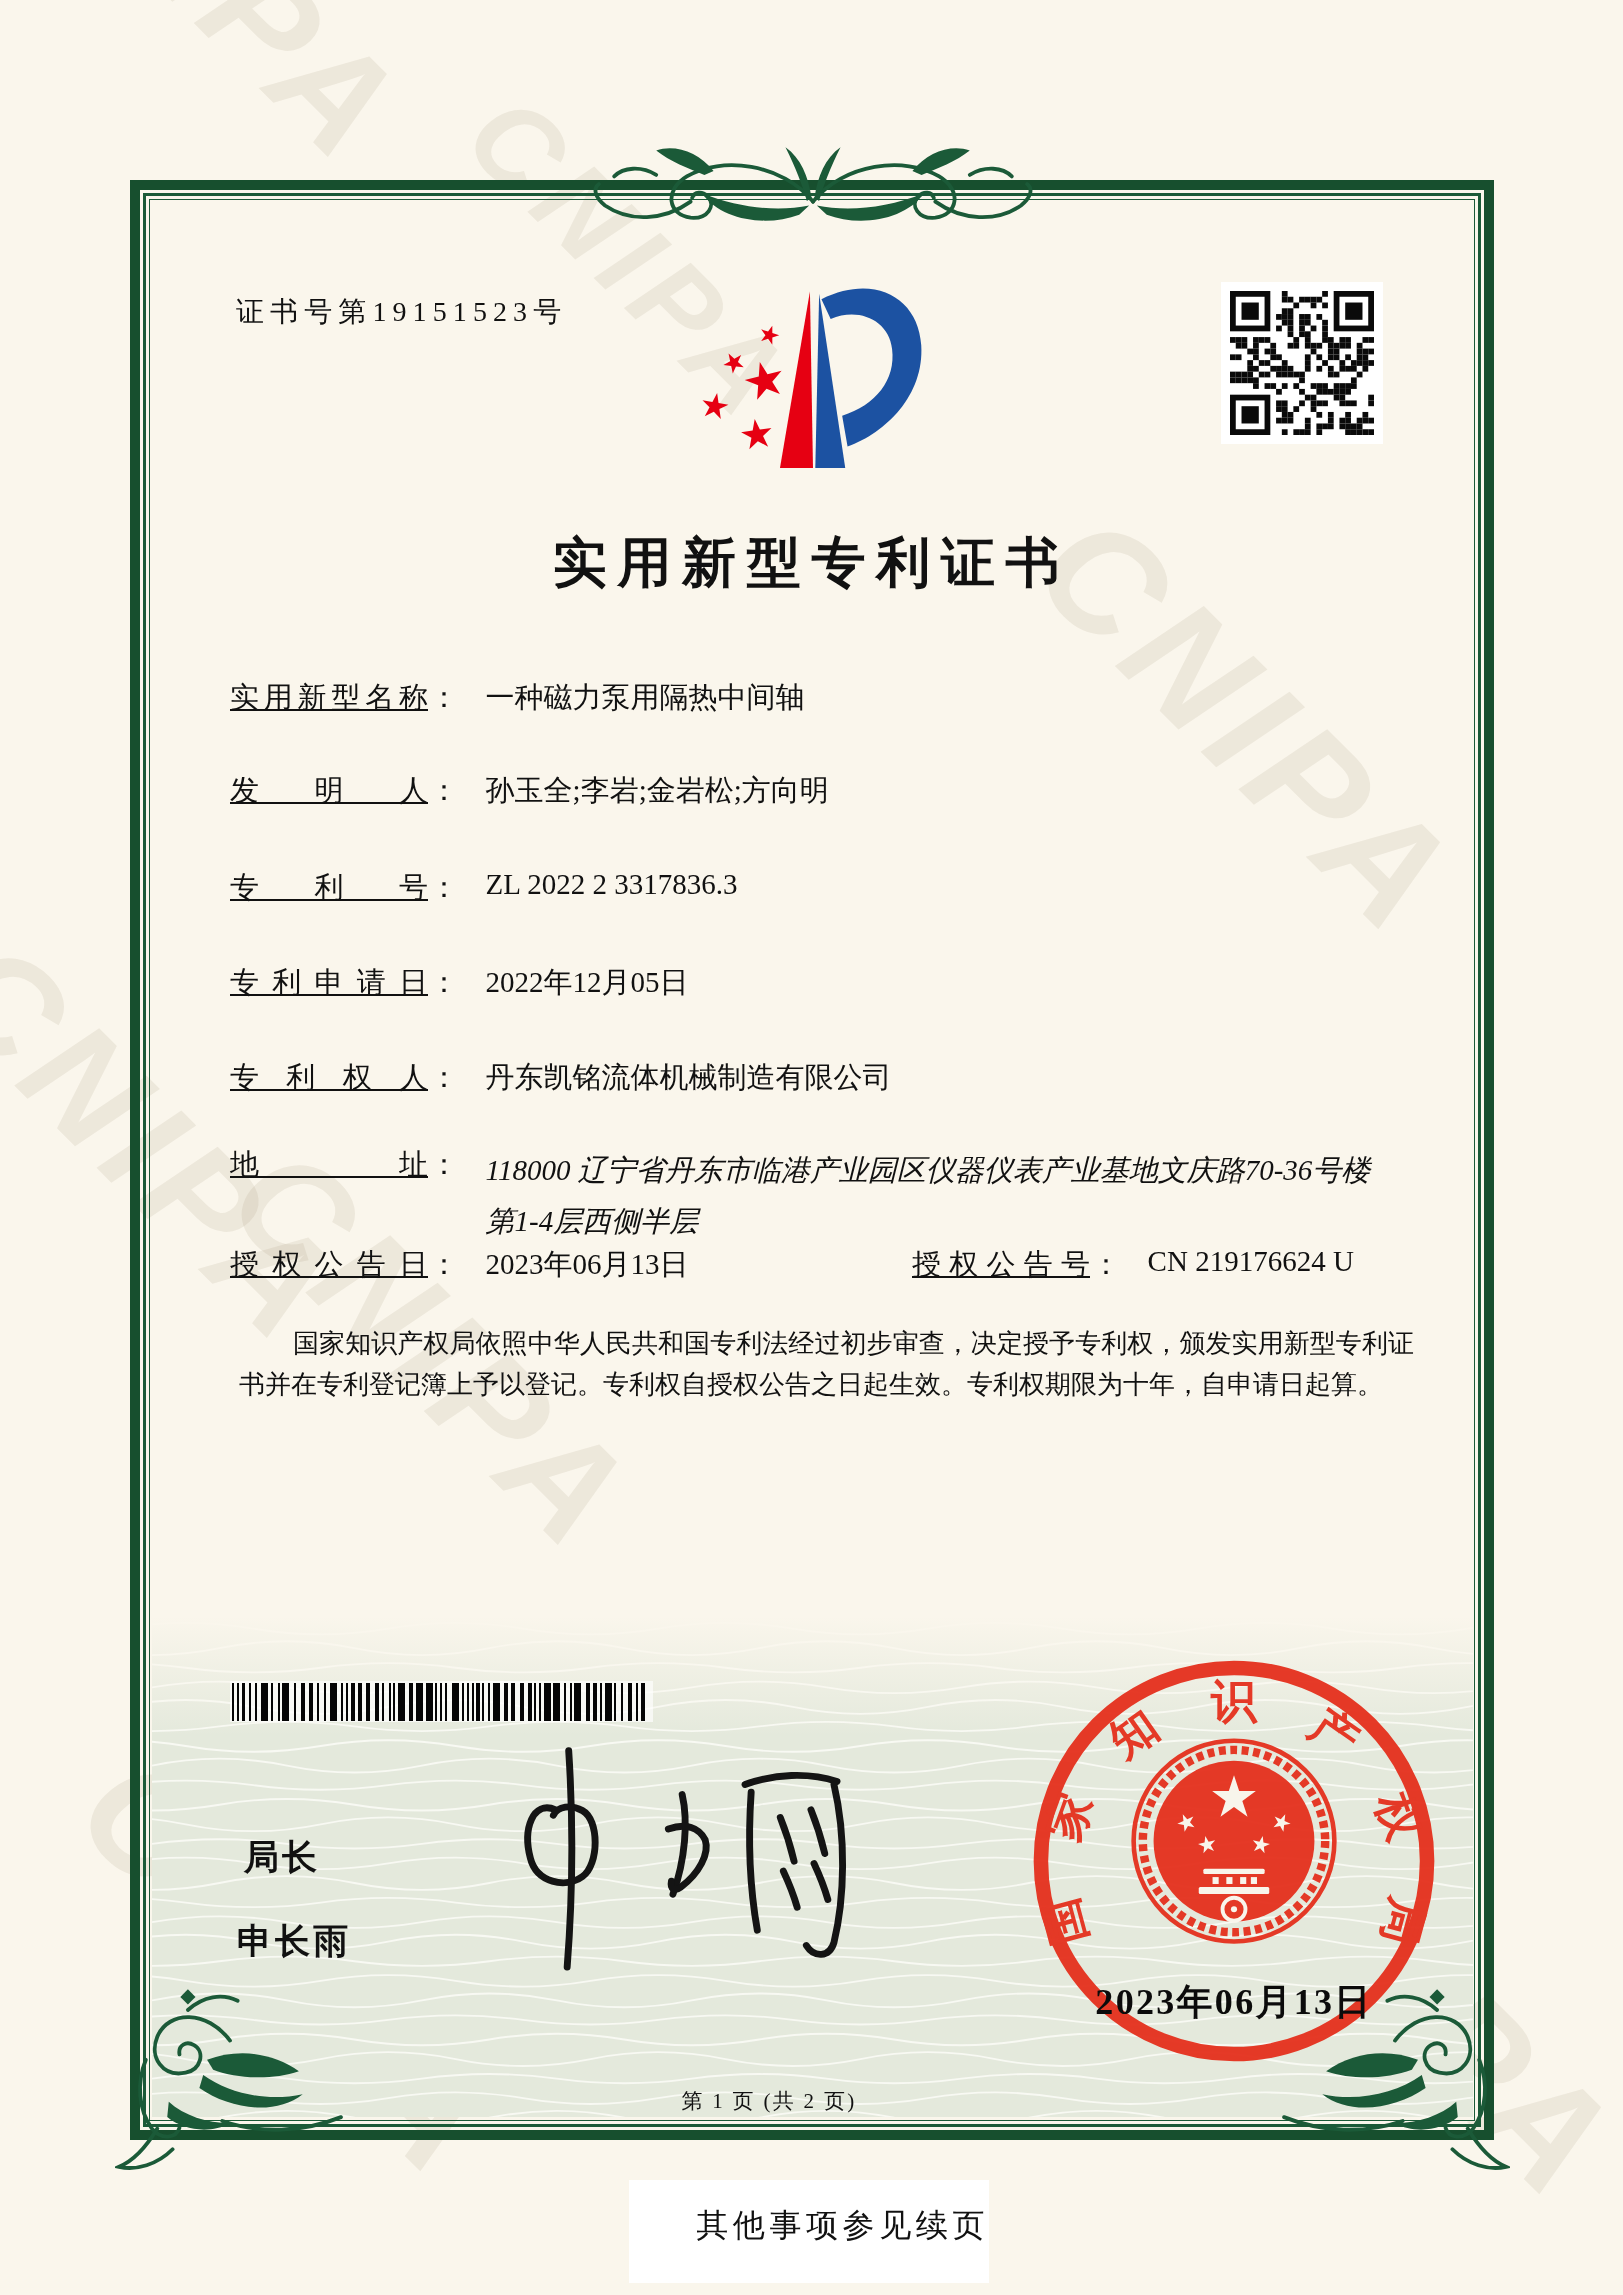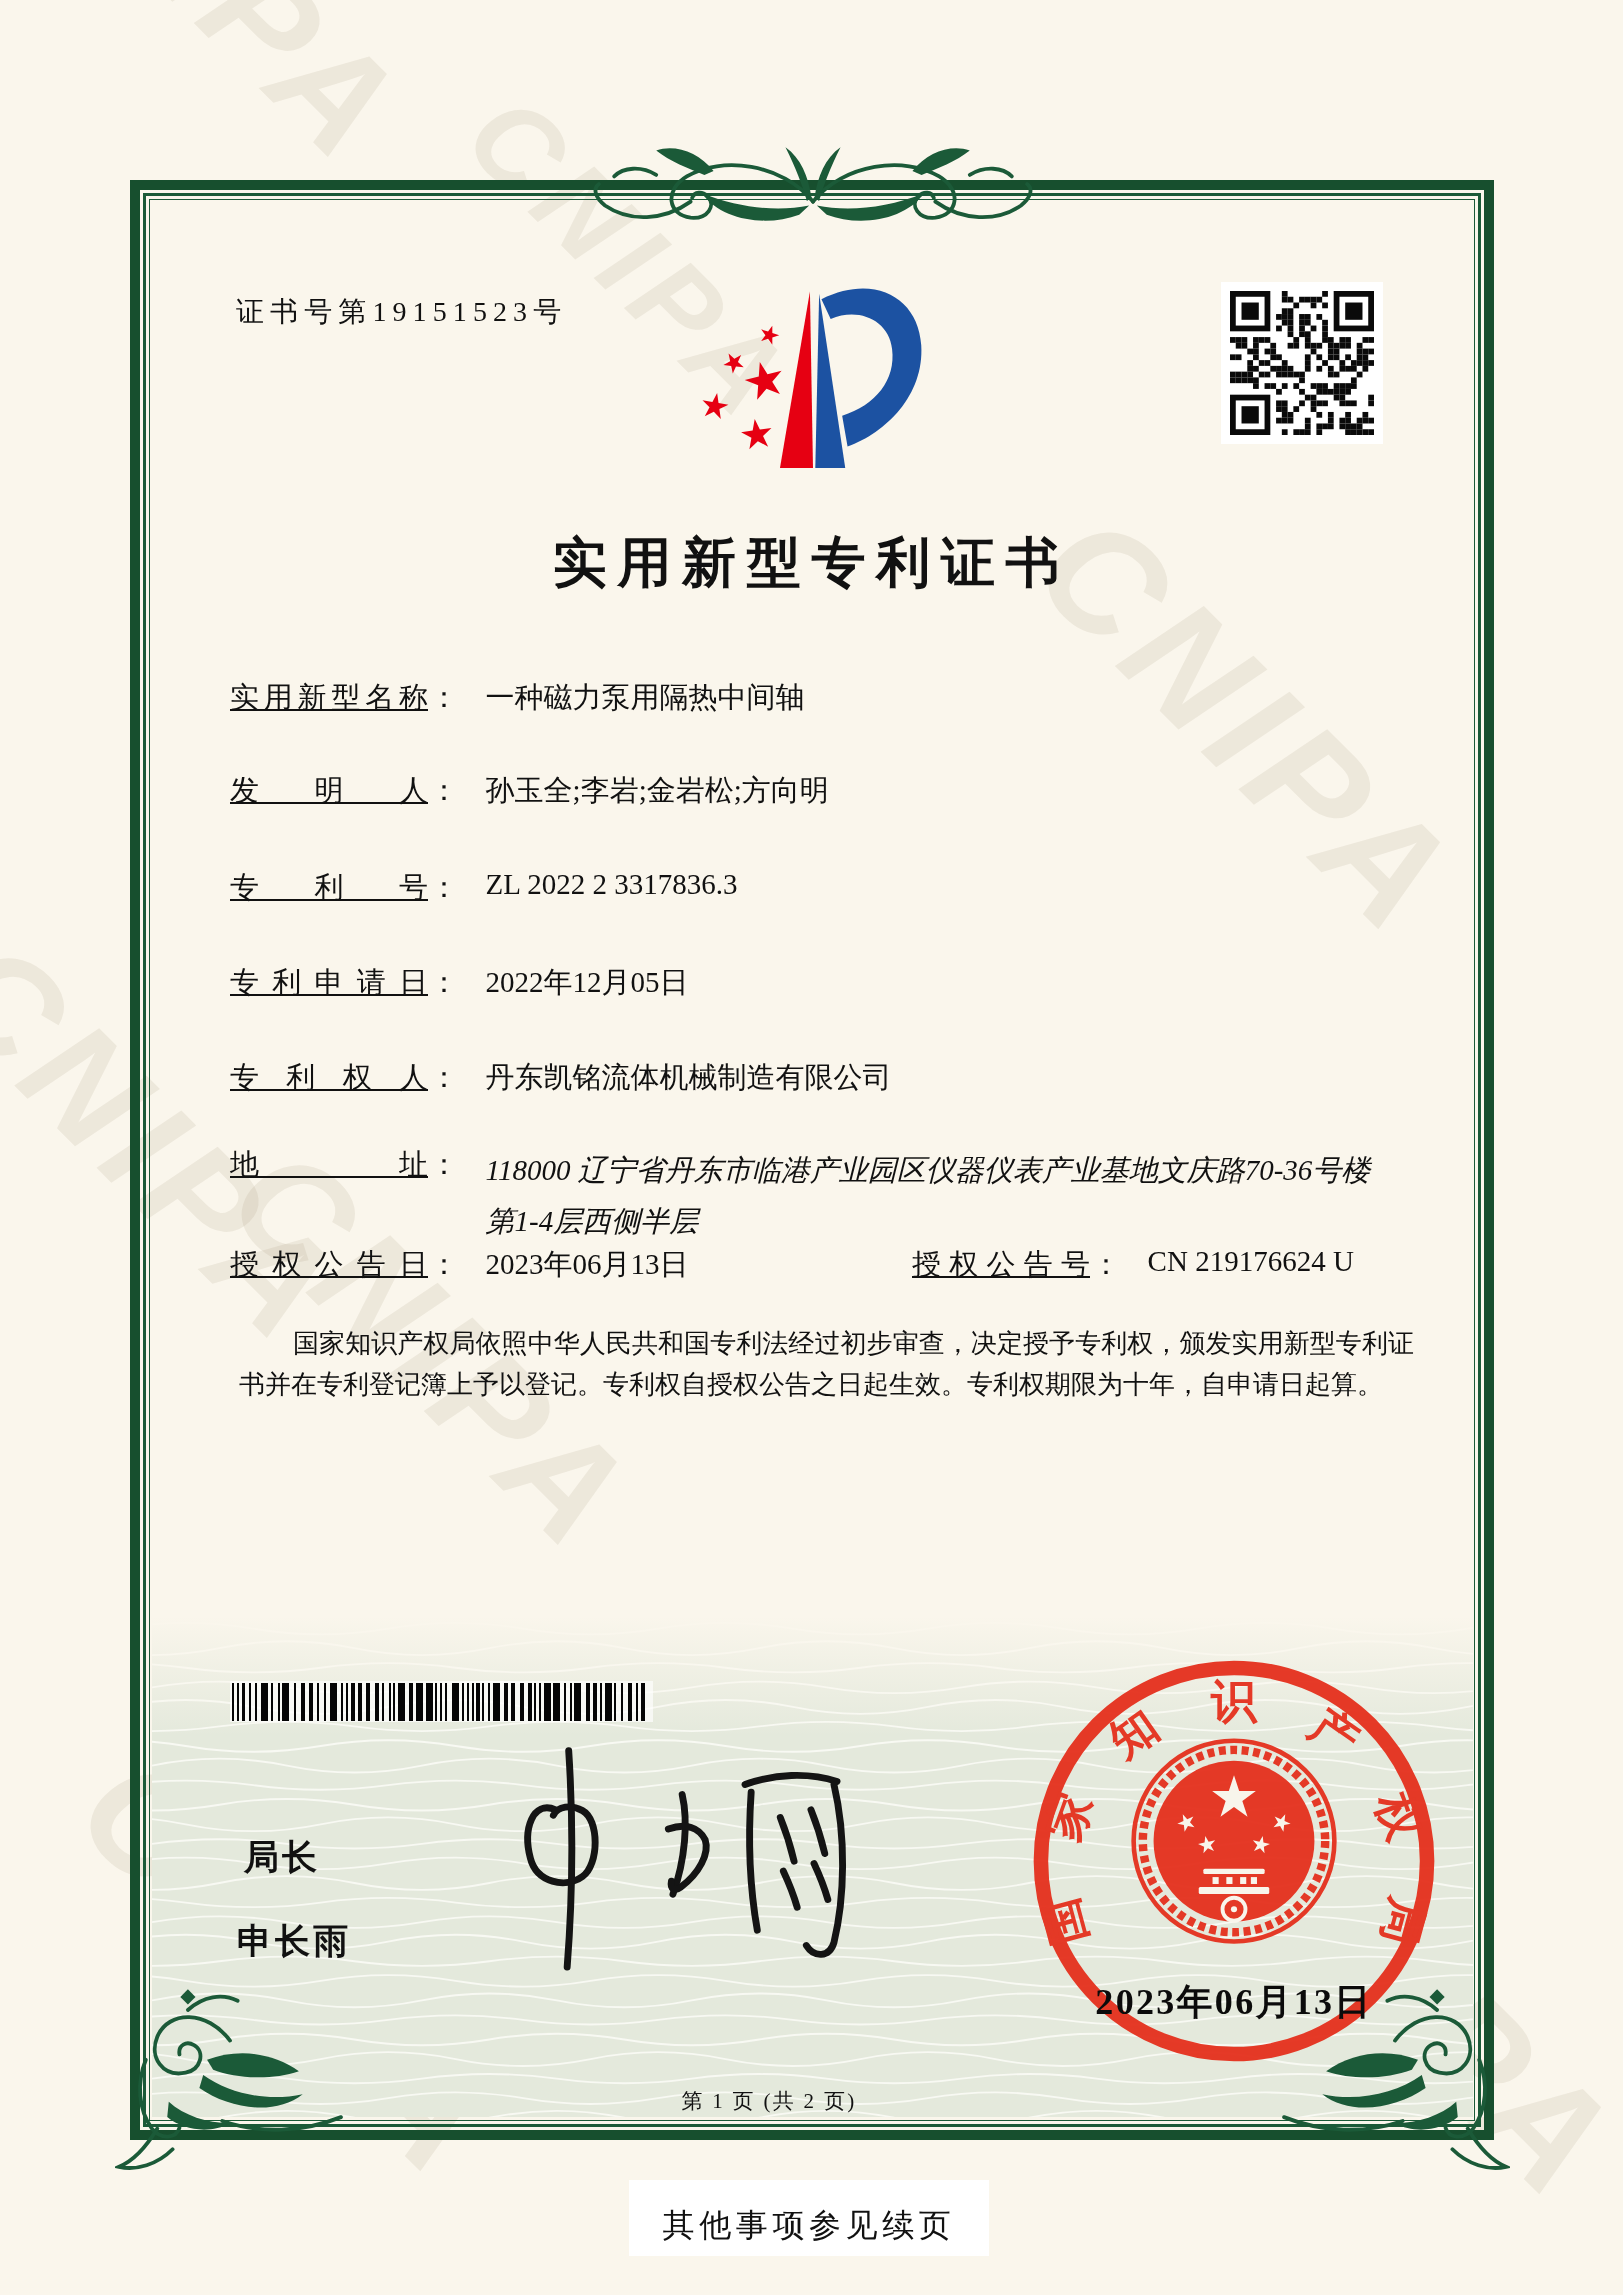--- a/index.html
+++ b/index.html
@@ -50,22 +50,22 @@
   #signature{position:absolute;left:452px;top:1737px;width:445px;height:253px;z-index:4;}
   
   #seal{position:absolute;left:1021px;top:1648px;width:426px;height:426px;z-index:5;opacity:.95;}
   #sealChars text{font-size:60px;font-weight:700;fill:#e5301d;text-anchor:middle;
                   font-family:"Liberation Serif","DejaVu Serif",serif;}
   #seal-date{font-size:47px;font-weight:600;fill:#000;text-anchor:middle;letter-spacing:3px;
              font-family:"Liberation Serif","DejaVu Serif",serif;}
   
   #pageinfo{position:absolute;left:0;top:2087px;width:1538px;text-align:center;font-size:21px;
             letter-spacing:2.3px;z-index:3;}
-  #contbox{position:absolute;left:629px;top:2180px;width:360px;height:76px;background:#fff;
-           z-index:3;text-align:center;line-height:90px;font-size:32px;letter-spacing:4.6px;}
+  #contbox{position:absolute;left:629px;top:2180px;width:360px;height:103px;background:#fff;
+           z-index:3;text-align:right;line-height:90px;font-size:32px;letter-spacing:4.6px;}
   
   .orn{position:absolute;z-index:4;pointer-events:none;}
   #orn-top{left:583px;top:129px;width:460px;height:130px;}
   #orn-bl{left:115px;top:1987px;width:230px;height:199px;}
   #orn-br{left:1280px;top:1987px;width:230px;height:199px;transform:scaleX(-1);}
 </style>
 </head>
 <body>
 
 <div id="page">

